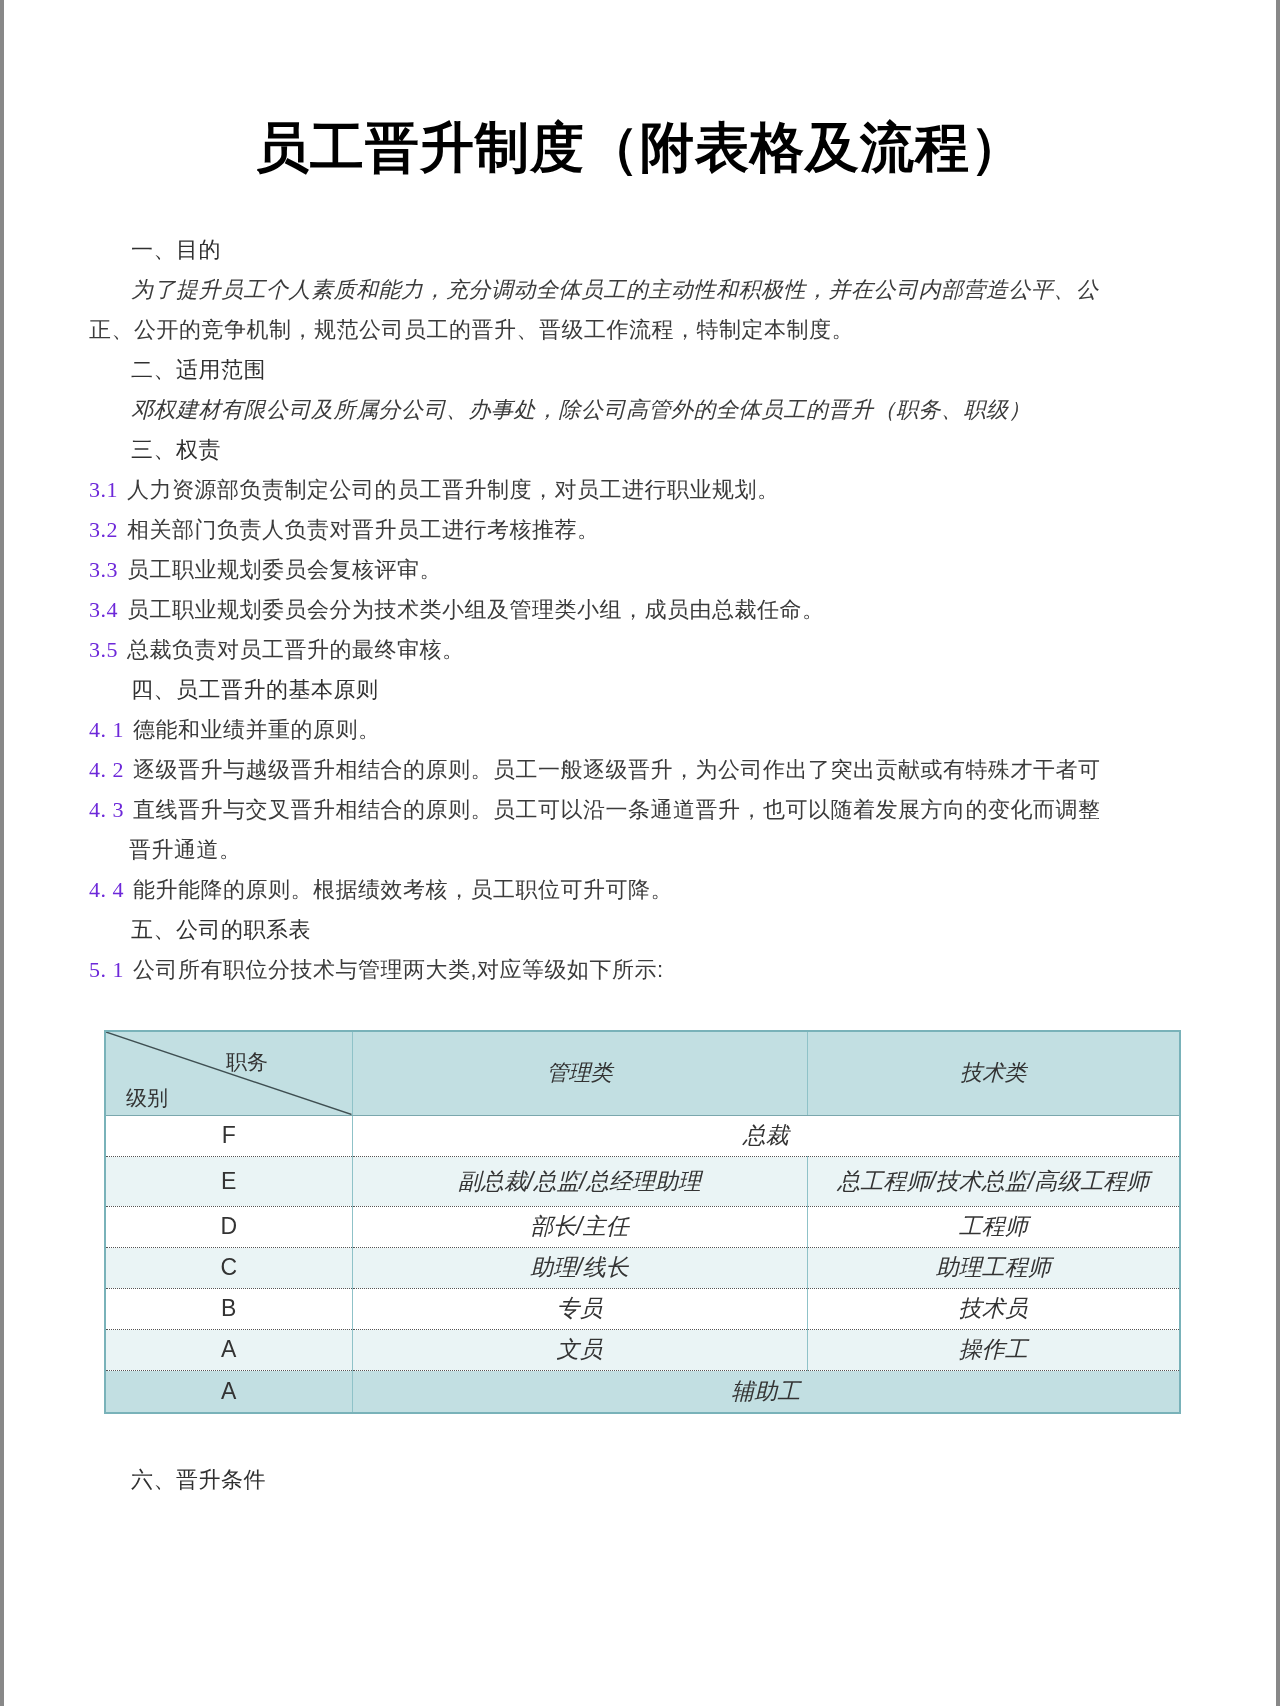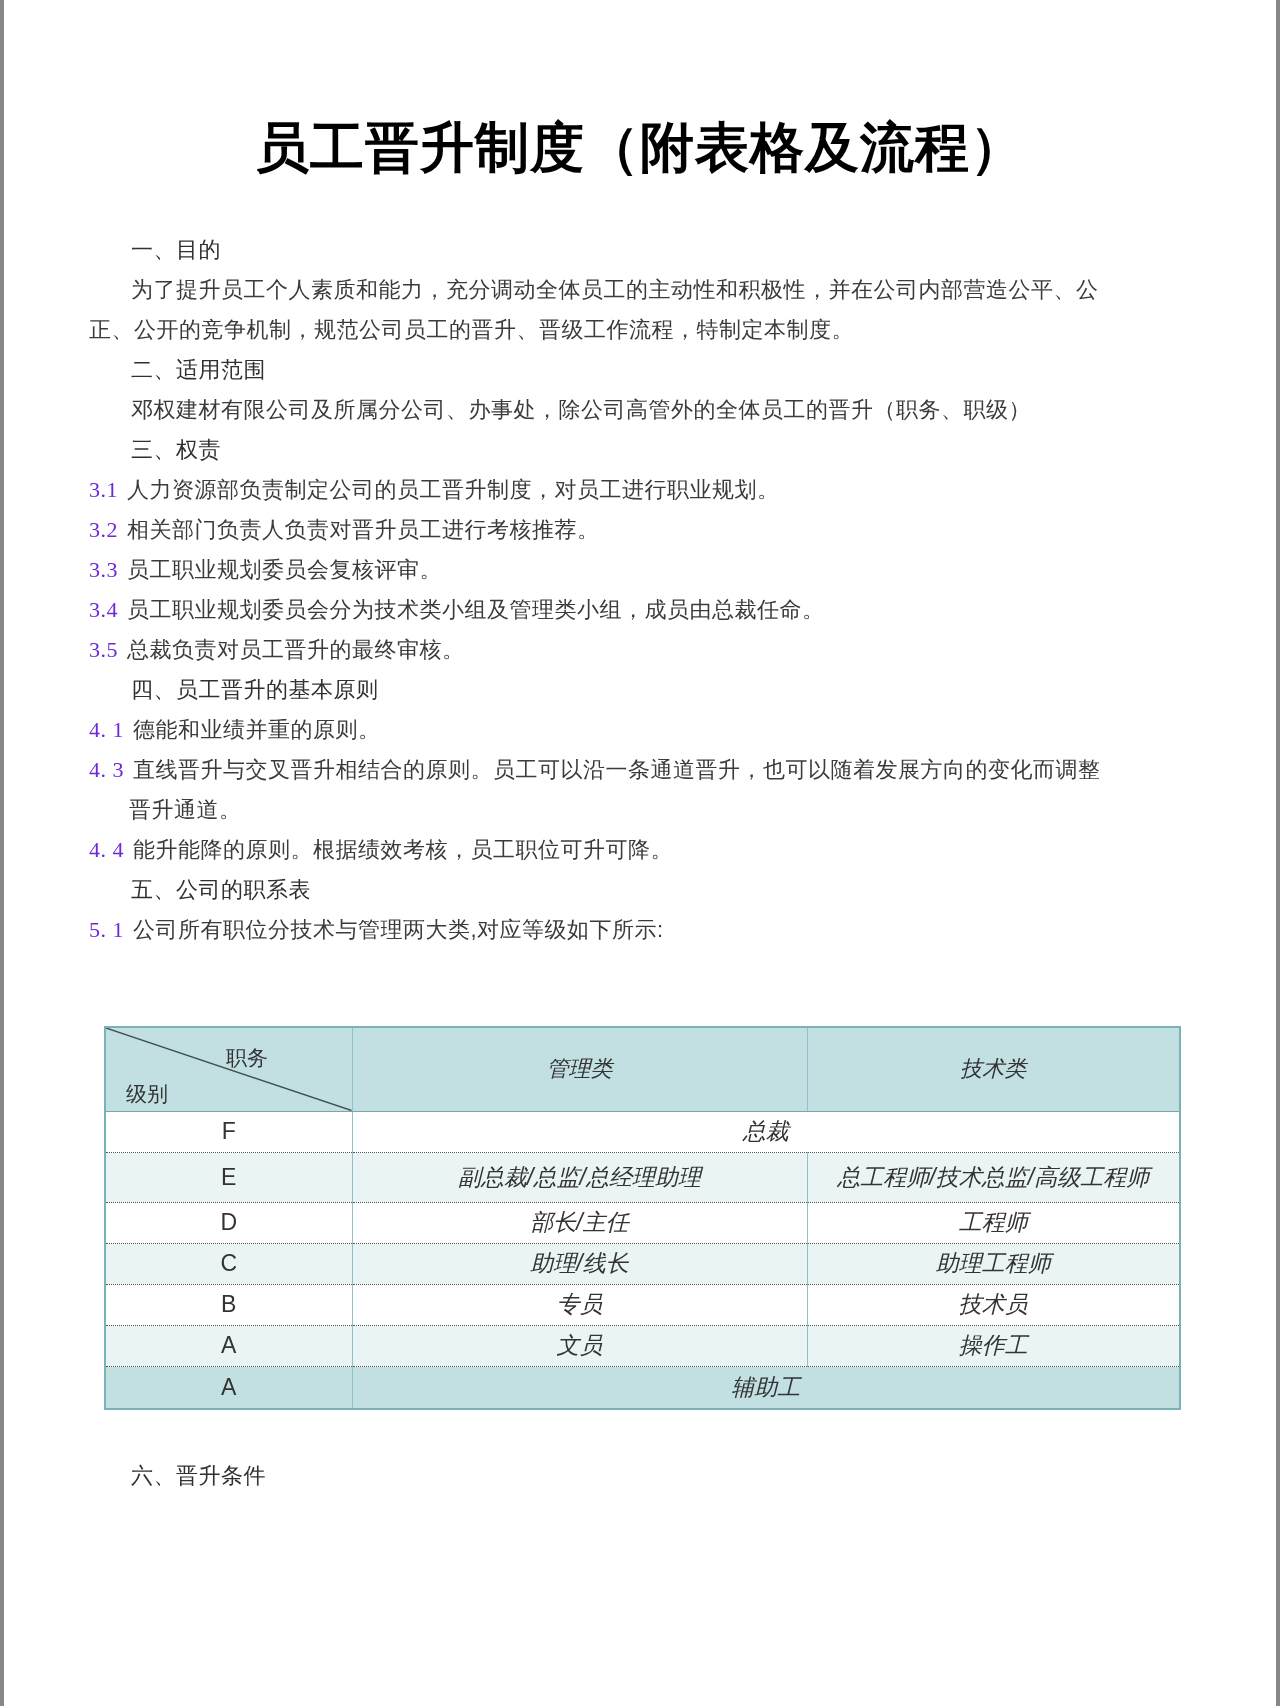--- a/index.html
+++ b/index.html
@@ -27,33 +27,33 @@
     padding:0 85px;
   }
   .line{
     min-height:40px;
     line-height:40px;
     font-size:22px;
     letter-spacing:0.5px;
     white-space:nowrap;
   }
   .line.head{padding-left:42px;color:#303030;}
-  .line.ind{padding-left:42px;}
+  .line.ind{padding-left:42px;font-style:italic;}
   .line.cont{padding-left:40px;}
   .n{
     font-family:"Liberation Serif","DejaVu Serif",serif;
     margin-right:9px;
     color:#6d28d9;
   }
   
   table.grade{
     border-collapse:collapse;
     table-layout:fixed;
     width:1075px;
-    margin:76px 0 0 15px;
+    margin:40px 0 0 15px;
     border:2px solid #79b2b9;
   }
   table.grade td{
     text-align:center;
     vertical-align:middle;
     font-size:23px;
     color:#333;
     padding:0;
     overflow:hidden;
   }
@@ -102,20 +102,21 @@
 
     <div class="line"><span class="n">3.1</span><span class="t">人力资源部负责制定公司的员工晋升制度，对员工进行职业规划。</span></div>
     <div class="line"><span class="n">3.2</span><span class="t">相关部门负责人负责对晋升员工进行考核推荐。</span></div>
     <div class="line"><span class="n">3.3</span><span class="t">员工职业规划委员会复核评审。</span></div>
     <div class="line"><span class="n">3.4</span><span class="t">员工职业规划委员会分为技术类小组及管理类小组，成员由总裁任命。</span></div>
     <div class="line"><span class="n">3.5</span><span class="t">总裁负责对员工晋升的最终审核。</span></div>
 
     <div class="line head">四、员工晋升的基本原则</div>
 
     <div class="line"><span class="n">4. 1</span><span class="t">德能和业绩并重的原则。</span></div>
+    <div class="line"><span class="n">4. 2</span><span class="t">逐级晋升与越级晋升相结合的原则。员工一般逐级晋升，为公司作出了突出贡献或有特殊才干者可</span></div>
     <div class="line"><span class="n">4. 3</span><span class="t">直线晋升与交叉晋升相结合的原则。员工可以沿一条通道晋升，也可以随着发展方向的变化而调整</span></div>
     <div class="line cont">晋升通道。</div>
     <div class="line"><span class="n">4. 4</span><span class="t">能升能降的原则。根据绩效考核，员工职位可升可降。</span></div>
 
     <div class="line head">五、公司的职系表</div>
     <div class="line"><span class="n">5. 1</span><span class="t">公司所有职位分技术与管理两大类,对应等级如下所示:</span></div>
 
     <table class="grade">
       <colgroup>
         <col style="width:247px">

